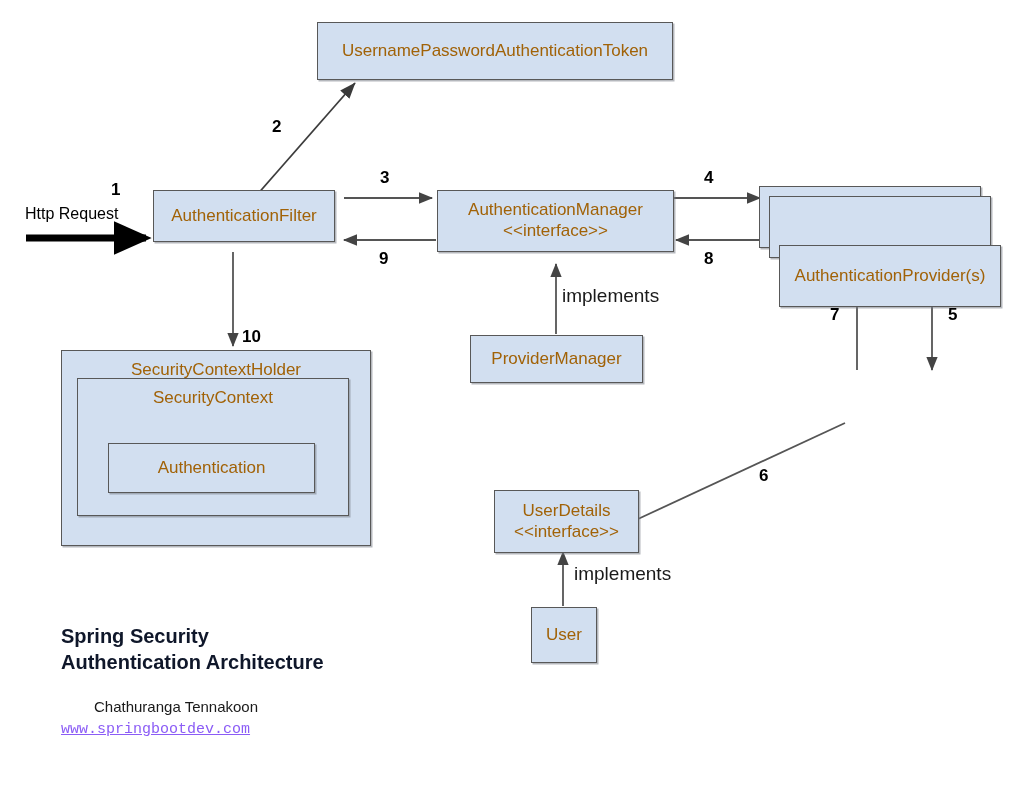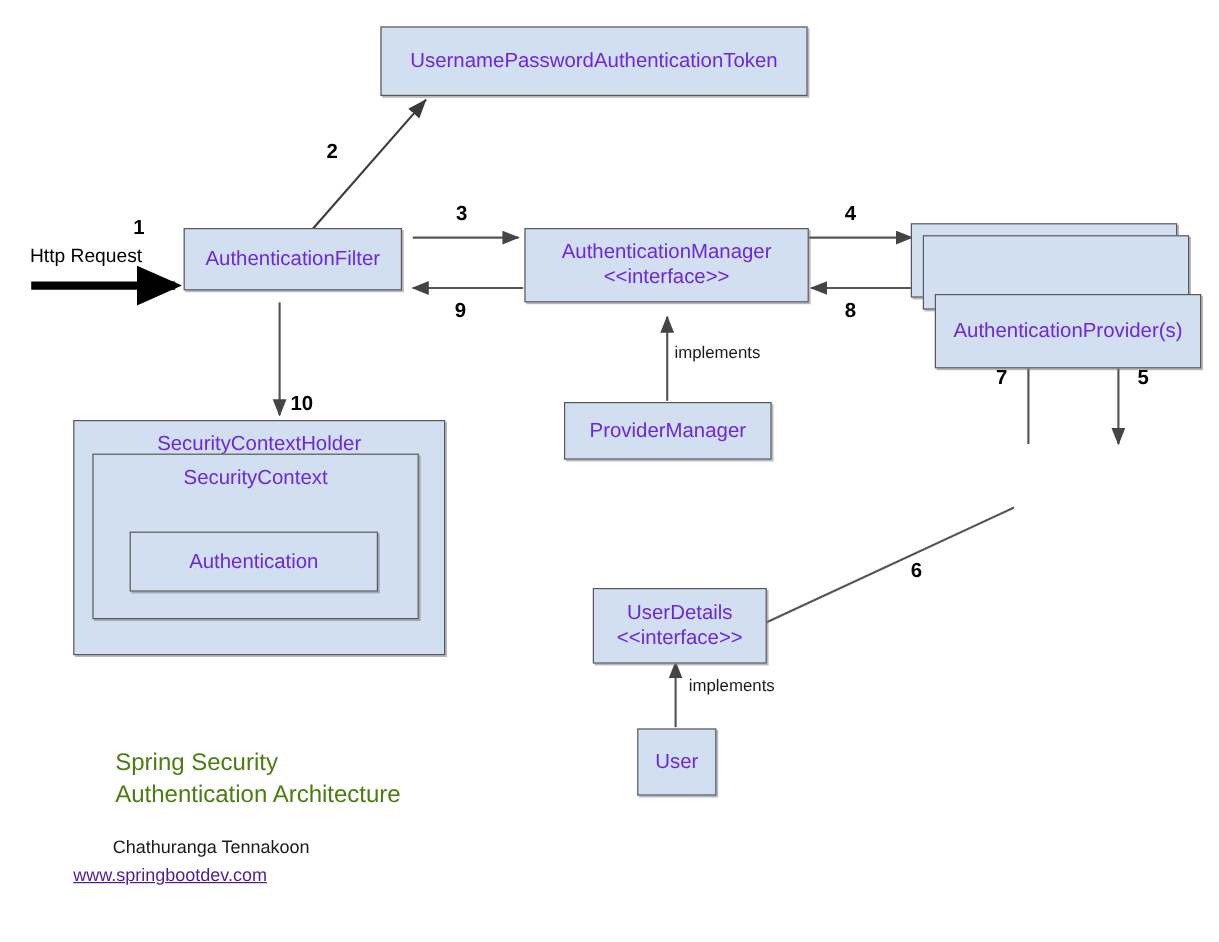--- a/index.html
+++ b/index.html
@@ -24,21 +24,21 @@
     position: absolute;
     box-sizing: border-box;
     background: #d2dff0;
     border: 1.5px solid #585858;
     display: flex;
     align-items: center;
     justify-content: center;
     text-align: center;
     font-size: 17px;
     line-height: 1.22;
-    color: #6d28d9;
+    color: #a16207;
     box-shadow: 1.5px 1.5px 0 rgba(120,125,135,0.55);
   }
   .box .lbl { display: block; white-space: pre-line; }
   
   .box.container {
     display: block;
     padding-top: 9px;
   }
   .box.container > .lbl {
     text-align: center;
@@ -55,53 +55,53 @@
   
   .num {
     position: absolute;
     font-size: 17px;
     font-weight: bold;
     color: #000;
     white-space: nowrap;
   }
   .note {
     position: absolute;
-    font-size: 14px;
+    font-size: 19px;
     color: #1a1a1a;
     white-space: nowrap;
   }
   .free-label {
     position: absolute;
     font-size: 16px;
     color: #000;
     white-space: nowrap;
   }
   
   .title {
     position: absolute;
     font-size: 20px;
-    font-weight: normal;
+    font-weight: bold;
     line-height: 1.3;
-    color: #4d7c0f;
+    color: #0f172a;
     white-space: pre-line;
-    margin-left: 35px;
   }
   .byline {
     position: absolute;
     font-size: 15px;
     color: #1a1a1a;
     white-space: nowrap;
   }
   .sitelink {
     position: absolute;
     font-size: 15px;
-    color: #4c1d95;
+    color: #8b5cf6;
     text-decoration: underline;
     white-space: nowrap;
     cursor: pointer;
+    font-family: Liberation Mono, monospace;
   }
   svg.arrows {
     position: absolute;
     left: 0; top: 0;
     width: 1016px;
     height: 785px;
     overflow: visible;
   }
 </style>
 </head>

